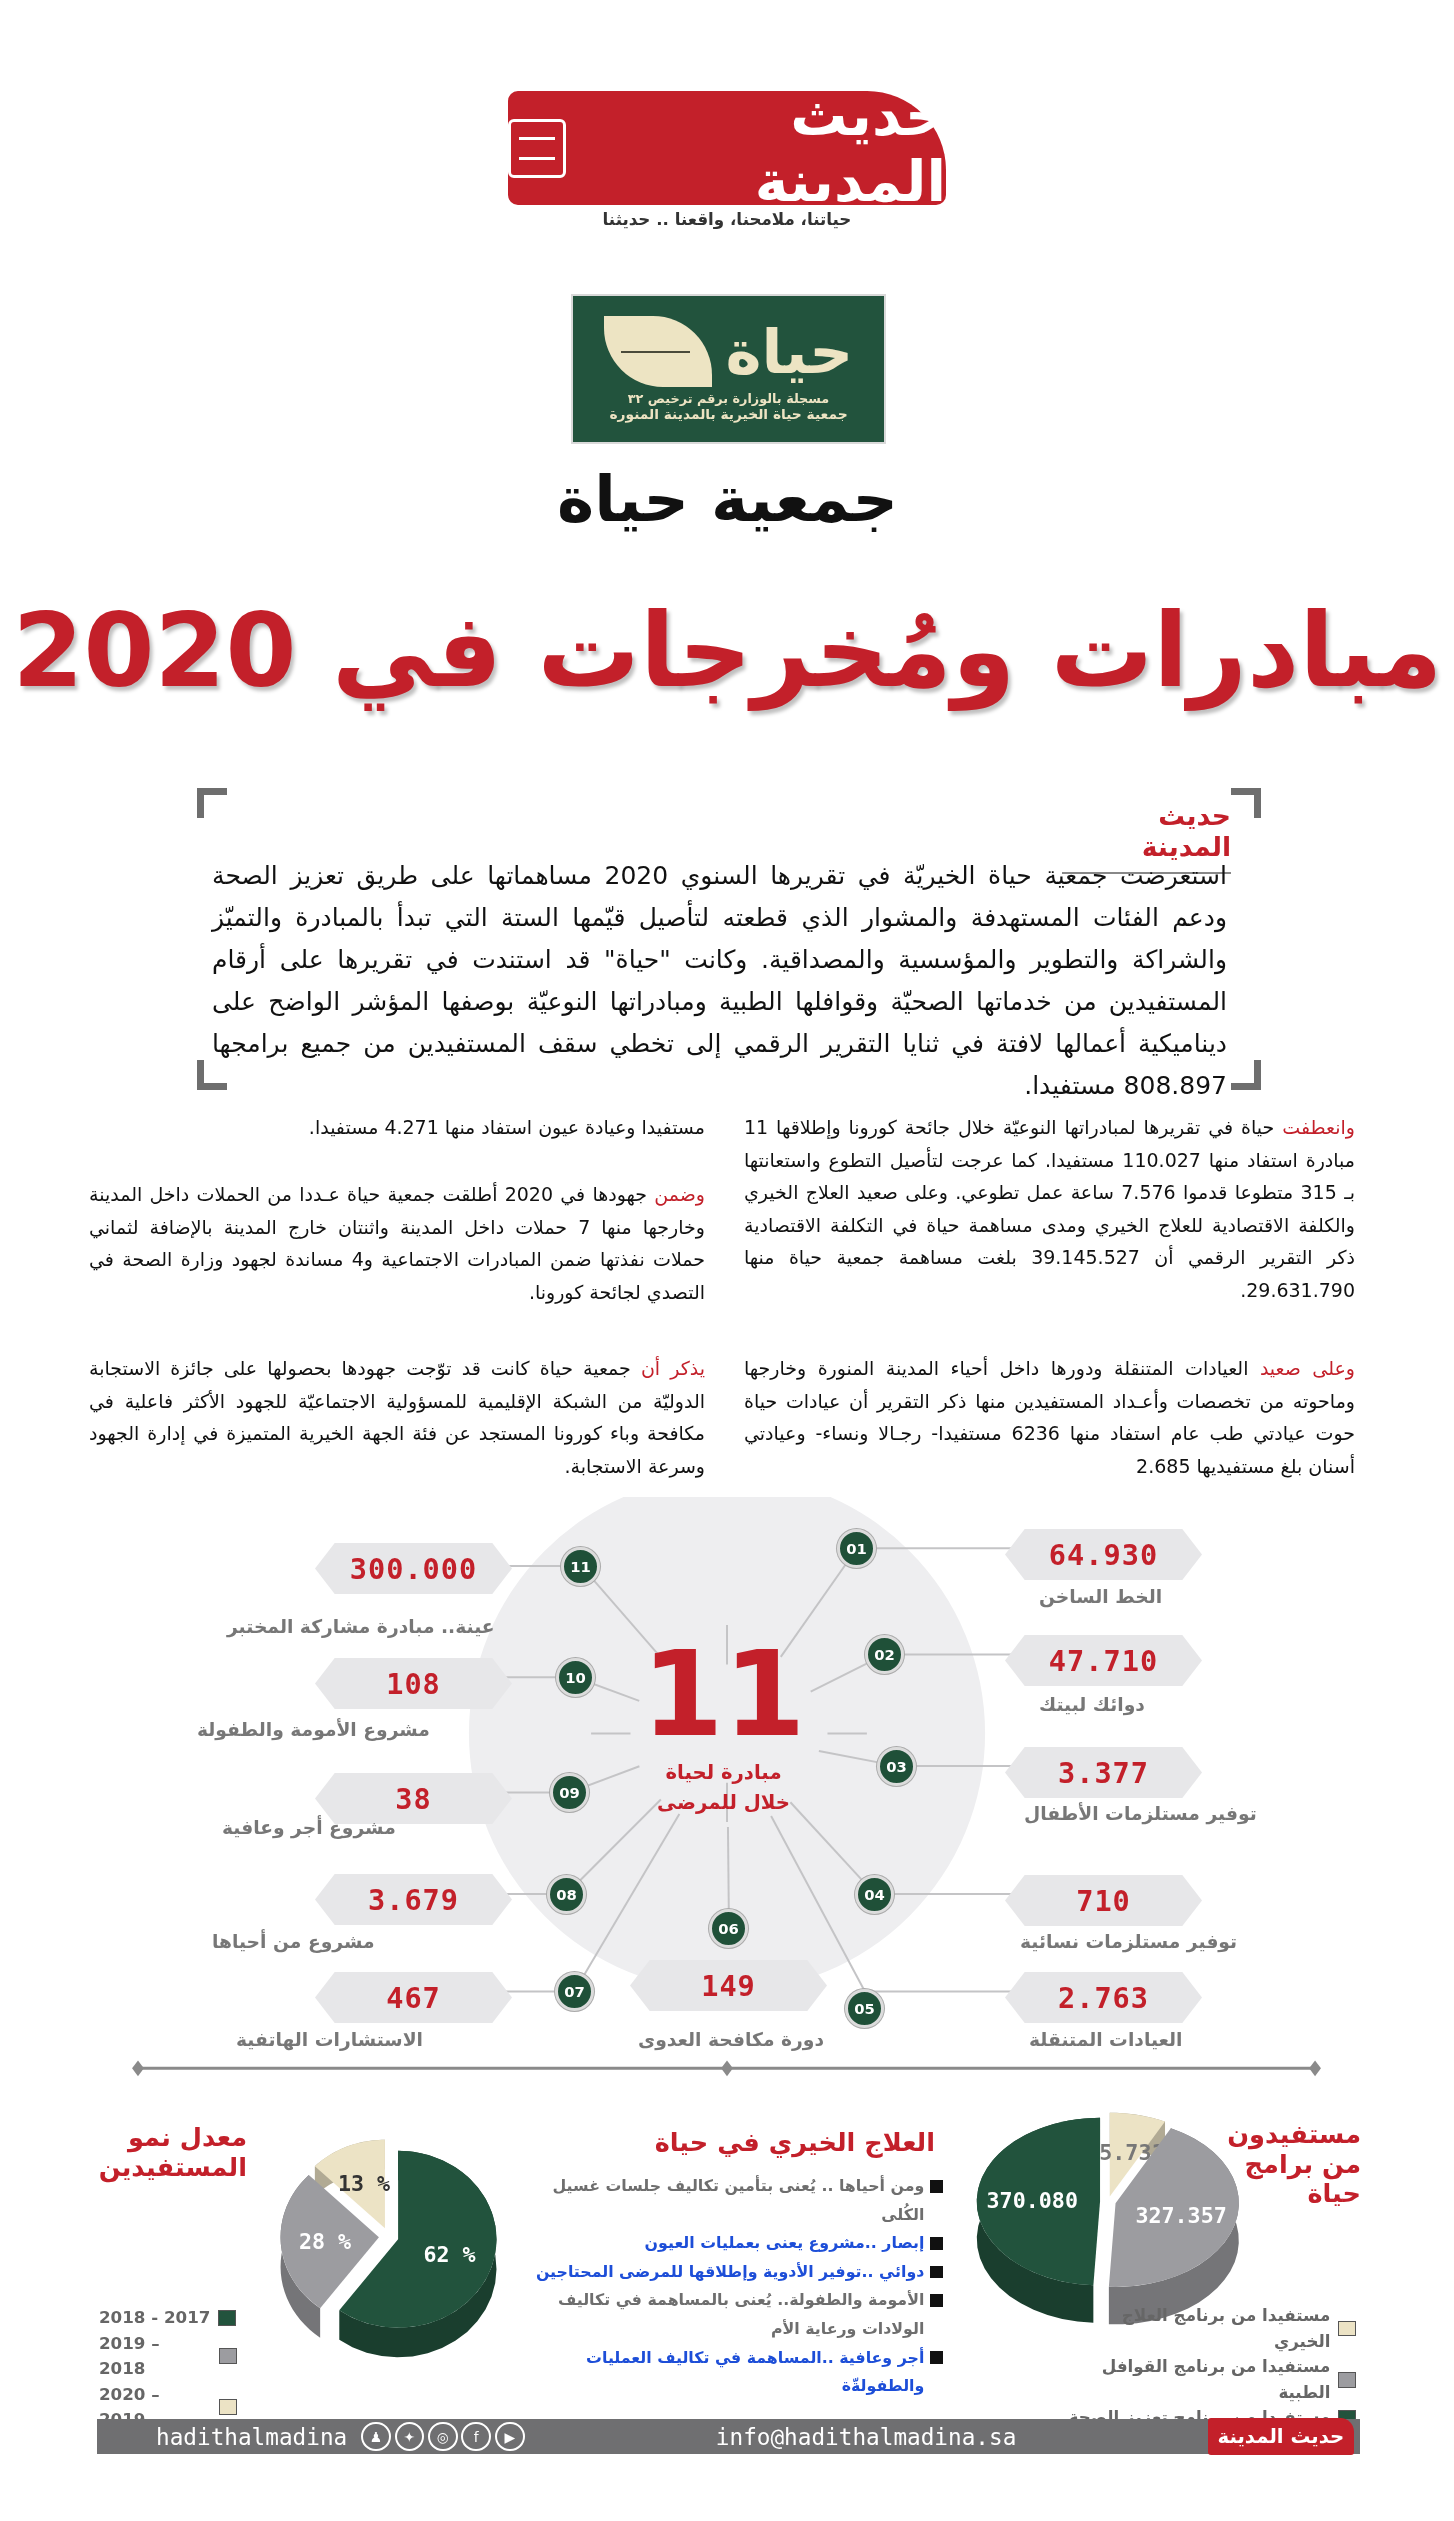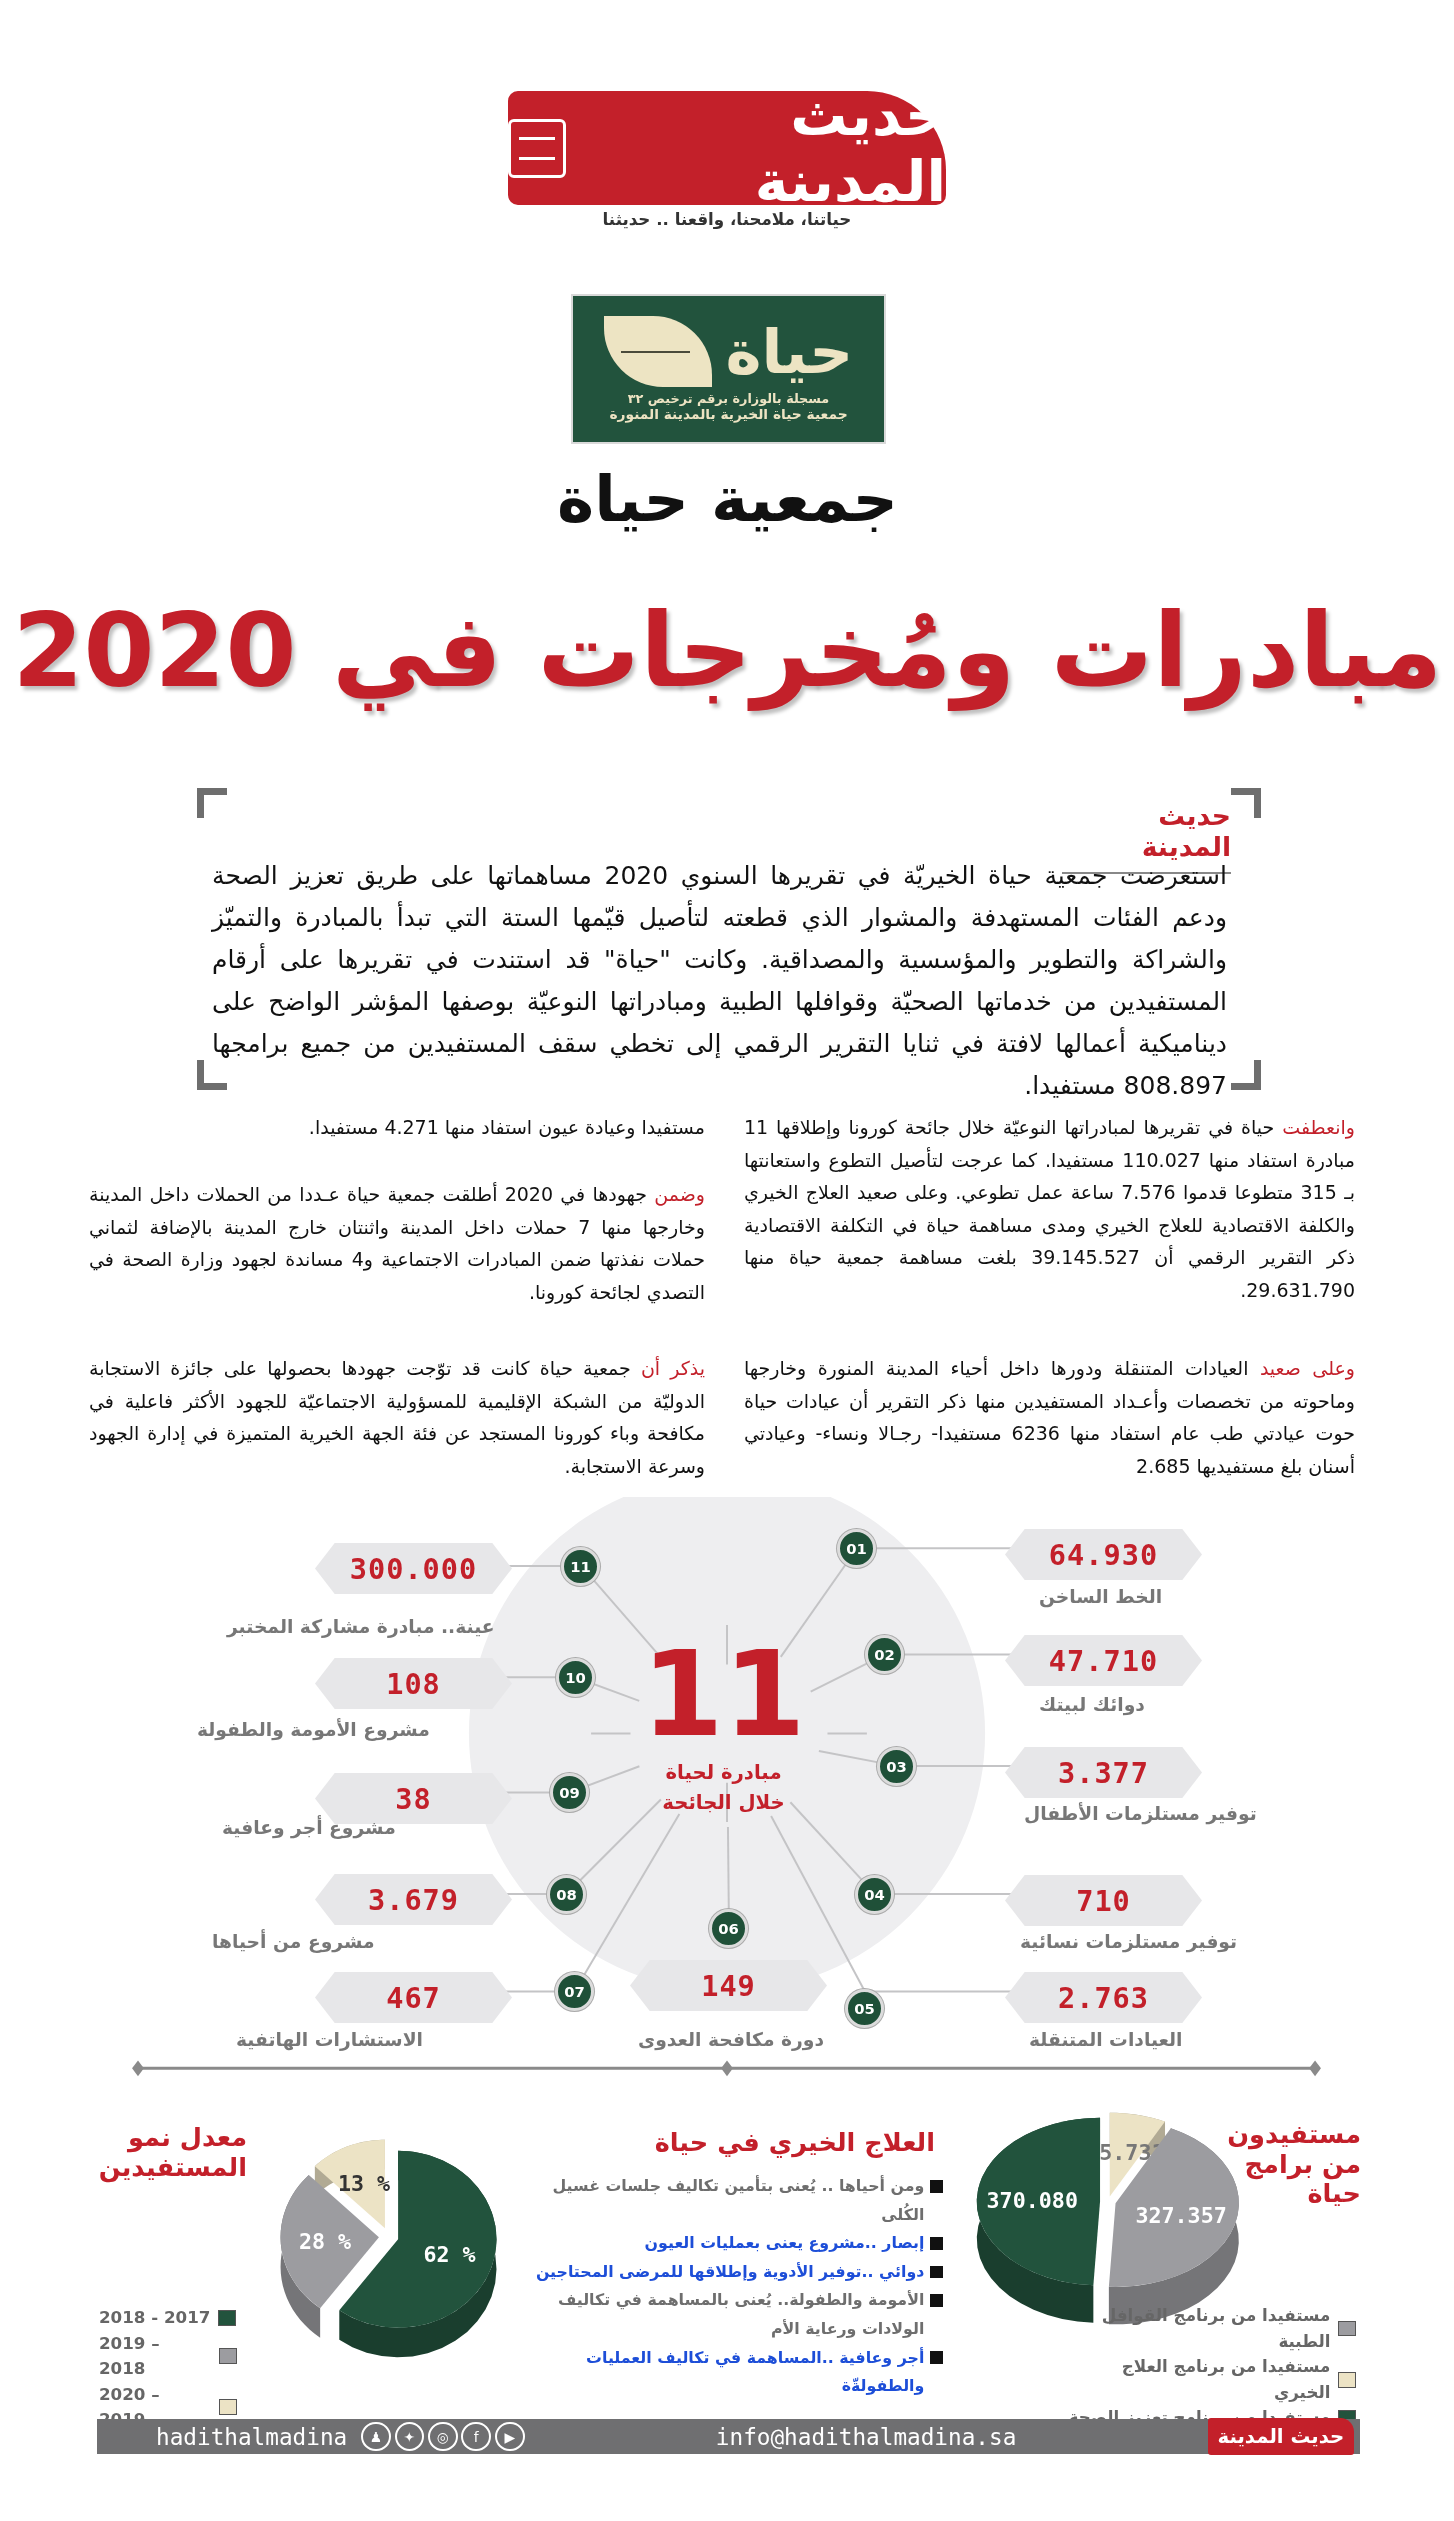--- a/index.html
+++ b/index.html
@@ -179,47 +179,47 @@
     <div class="node" style="left: 556px; top: 1658px;">10</div>
     <div class="hex" style="left: 315px; top: 1658px;">108</div>
     <div class="stat-label" style="left: 197px; top: 1719px;">مشروع الأمومة والطفولة</div>
     <div class="node" style="left: 561px; top: 1547px;">11</div>
     <div class="hex" style="left: 315px; top: 1543px;">300.000</div>
     <div class="stat-label" style="left: 227px; top: 1616px;">عينة.. مبادرة مشاركة المختبر</div>
   </div>
 <div class="abs center-num">11</div>
 <div class="abs center-cap">
   <div>مبادرة لحياة</div>
-  <div>خلال الجائحة</div>
+  <div>خلال للمرضى</div>
 </div>
 
 <div class="abs section-title" style="right:94px; top:2120px; width:158px;">
   <span>مستفيدون من برامج حياة</span>
 </div>
 <svg class="abs" style="left:960px; top:2108px;" width="286" height="296" viewBox="0 0 290 300">
   <g id="pie1">
       <path d="M151.84300397040542,4.706326158969716 L154.26434773743026,4.722274758527888 L156.68478286816963,4.770114572312352 L159.1034010673139,4.849827647898792 L161.5192947213775,4.961384072065528 L163.93155723929056,5.104741982018709 L166.33928339260777,5.2798475811019046 L168.7415696552053,5.48663515898383 L171.13751454233892,5.725027116316852 L173.52621894893647,5.994933993857103 L175.90678648699696,6.29625450603497 L178.2783238219701,6.628875578963672 L180.63994100799016,6.992672392871569 L182.99075182183816,7.387508428942027 L185.3298740955068,7.813235520543742 L187.6564300472441,8.269693908831911 L189.96954661095066,8.756712302699441 L192.26835576380756,9.274107943055995 L194.5519948520115,9.82168667141022 L196.8196069144953,10.399243002730017 L199.07034100451222,11.006560202553004 L201.30335250896314,11.643410368318598 L203.517803465347,12.30955451489099 L205.71286287621572,13.004742664240979 L207.88770702101516,13.728713939252941 L207.88770702101516,51.72871393925294 L205.71286287621572,51.00474266424098 L203.517803465347,50.30955451489099 L201.30335250896314,49.6434103683186 L199.07034100451222,49.006560202553004 L196.8196069144953,48.39924300273002 L194.5519948520115,47.82168667141022 L192.26835576380756,47.274107943055995 L189.96954661095066,46.75671230269944 L187.6564300472441,46.26969390883191 L185.3298740955068,45.81323552054374 L182.99075182183816,45.38750842894203 L180.63994100799016,44.99267239287157 L178.2783238219701,44.62887557896367 L175.90678648699696,44.29625450603497 L173.52621894893647,43.9949339938571 L171.13751454233892,43.72502711631685 L168.7415696552053,43.48663515898383 L166.33928339260777,43.279847581101905 L163.93155723929056,43.10474198201871 L161.5192947213775,42.96138407206553 L159.1034010673139,42.84982764789879 L156.68478286816963,42.77011457231235 L154.26434773743026,42.72227475852789 L151.84300397040542,42.706326158969716 Z" fill="rgb(177,170,148)"></path>
       <path d="M213.77665962177463,20.418765351623023 L226.10059694704523,25.237280502291753 L237.54026386120034,30.97615743979587 L247.94770131591628,37.56117033426705 L257.188300974006,44.90714955197586 L265.14254621478347,52.919083227435756 L271.70755794528304,61.49334613355321 L276.79842522402635,70.51903995578925 L280.3493034872374,79.87942763541477 L282.31426617320074,89.4534432302645 L282.66789872997265,99.11725776466277 L281.4056273236341,108.7458808160373 L278.54377799561695,118.21477712352423 L274.11936550397286,127.40147730957567 L268.1896145796812,136.1871618817218 L260.83121978999975,144.4581980272311 L252.1393535816826,152.1076093239818 L242.22643533389447,159.0364593585103 L231.22067734171873,165.1551313557148 L219.26442653630502,170.3844872696621 L206.512323389615,174.65689134398102 L193.12930181623454,177.9170849032543 L179.28845594124206,180.12290106098072 L165.16880132505787,181.2458101001743 L150.95295960127916,181.27128847272482 L150.95295960127916,219.27128847272482 L165.16880132505787,219.2458101001743 L179.28845594124206,218.12290106098072 L193.12930181623454,215.9170849032543 L206.512323389615,212.65689134398102 L219.26442653630502,208.3844872696621 L231.22067734171873,203.1551313557148 L242.22643533389447,197.0364593585103 L252.1393535816826,190.1076093239818 L260.83121978999975,182.4581980272311 L268.1896145796812,174.1871618817218 L274.11936550397286,165.40147730957568 L278.54377799561695,156.21477712352424 L281.4056273236341,146.7458808160373 L282.66789872997265,137.11725776466278 L282.31426617320074,127.4534432302645 L280.3493034872374,117.87942763541477 L276.79842522402635,108.51903995578925 L271.70755794528304,99.49334613355322 L265.14254621478347,90.91908322743575 L257.188300974006,82.90714955197586 L247.94770131591628,75.56117033426705 L237.54026386120034,68.97615743979587 L226.10059694704523,63.23728050229175 L213.77665962177463,58.41876535162302 Z" fill="rgb(117,117,120)"></path>
       <path d="M135.22394684465058,179.72734562672025 L119.26800399123479,178.43470467054038 L103.68775975790584,175.76085295566955 L88.74068024330177,171.7499763214986 L74.67376839493903,166.4683551641275 L61.71948224487694,160.0032691419176 L50.09189350250274,152.46155486478148 L39.98314998432254,143.96784040163118 L31.56030033968878,134.6624857810402 L24.96253354439304,124.69926351868473 L20.298878779946776,114.24281750122896 L17.646403708423477,103.46594221901688 L17.048940916666638,92.54672730869788 L18.51636357558239,81.66561459268799 L22.024422284366338,71.00241624837533 L27.515145795840482,60.73334338231244 L34.89779900084814,51.02809411269693 L44.05038234085691,42.047049280055944 L54.821647870730686,33.938622127476215 L67.03359865590024,26.836805747351065 L80.48443020098458,20.858958823488805 L94.95186530227083,16.10386625955924 L110.19682721506581,12.650106742312289 L125.9673904362263,10.554754215854572 L142.0029438145362,9.852434725335215 L142.0029438145362,47.852434725335215 L125.9673904362263,48.55475421585457 L110.19682721506581,50.65010674231229 L94.95186530227083,54.10386625955924 L80.48443020098458,58.858958823488805 L67.03359865590024,64.83680574735106 L54.821647870730686,71.93862212747621 L44.05038234085691,80.04704928005594 L34.89779900084814,89.02809411269692 L27.515145795840482,98.73334338231244 L22.024422284366338,109.00241624837533 L18.51636357558239,119.66561459268799 L17.048940916666638,130.54672730869788 L17.646403708423477,141.46594221901688 L20.298878779946776,152.24281750122896 L24.96253354439304,162.69926351868475 L31.56030033968878,172.6624857810402 L39.98314998432254,181.96784040163118 L50.09189350250274,190.46155486478148 L61.71948224487694,198.0032691419176 L74.67376839493903,204.4683551641275 L88.74068024330177,209.7499763214986 L103.68775975790584,213.76085295566955 L119.26800399123479,216.43470467054038 L135.22394684465058,217.72734562672025 Z" fill="rgb(26,62,46)"></path>
       <path d="M151.84300397040542,89.70632615896972 L151.84300397040542,4.706326158969716 A125,85 0 0 1 207.88770702101516,13.728713939252941 Z" fill="#ece3c5"></path>
       <text x="167.68131934107703" y="52.213816587615725" text-anchor="middle" font-size="22" font-weight="bold" font-family="&quot;DejaVu Sans Mono&quot;, monospace" fill="#777777">55.731</text>
       <path d="M157.73195657116491,96.3963775713398 L213.77665962177463,20.418765351623023 A125,85 0 0 1 150.95295960127916,181.27128847272482 Z" fill="#9c9ca0"></path>
       <text x="224.17845835461353" y="116.39649732504124" text-anchor="middle" font-size="22" font-weight="bold" font-family="&quot;DejaVu Sans Mono&quot;, monospace" fill="#ffffff">327.357</text>
       <path d="M142.00294381453634,94.85243472533521 L135.22394684465058,179.72734562672025 A125,85 0 0 1 142.0029438145363,9.852434725335215 Z" fill="#22533d"></path>
       <text x="73.278242220708" y="101.58429564618466" text-anchor="middle" font-size="22" font-weight="bold" font-family="&quot;DejaVu Sans Mono&quot;, monospace" fill="#ffffff">370.080</text>
     </g>
 </svg>
 <ul class="abs legend" id="legend1" style="right:99px; top:2303px; width:296px;">
     <li>
+      <span class="sw" style="background: rgb(236, 227, 197);"></span>
+      <span>مستفيدا من برنامج العلاج الخيري</span>
+    </li>
+    <li>
       <span class="sw" style="background: rgb(156, 156, 160);"></span>
       <span>مستفيدا من برنامج القوافل الطبية</span>
-    </li>
-    <li>
-      <span class="sw" style="background: rgb(236, 227, 197);"></span>
-      <span>مستفيدا من برنامج العلاج الخيري</span>
     </li>
     <li>
       <span class="sw" style="background: rgb(34, 83, 61);"></span>
       <span>مستفيدا من برنامج تعزيز الصحة</span>
     </li>
   </ul>
 
 <div class="abs section-title" style="right:520px; top:2128px; width:394px;">العلاج الخيري في حياة</div>
 <ul class="abs list" id="charity-list">
     <li>

